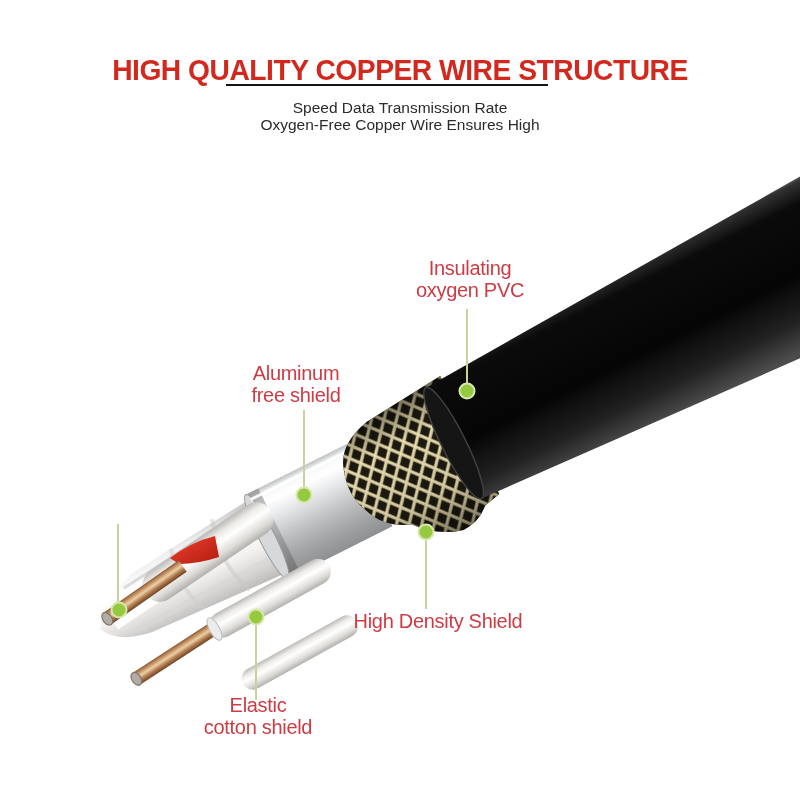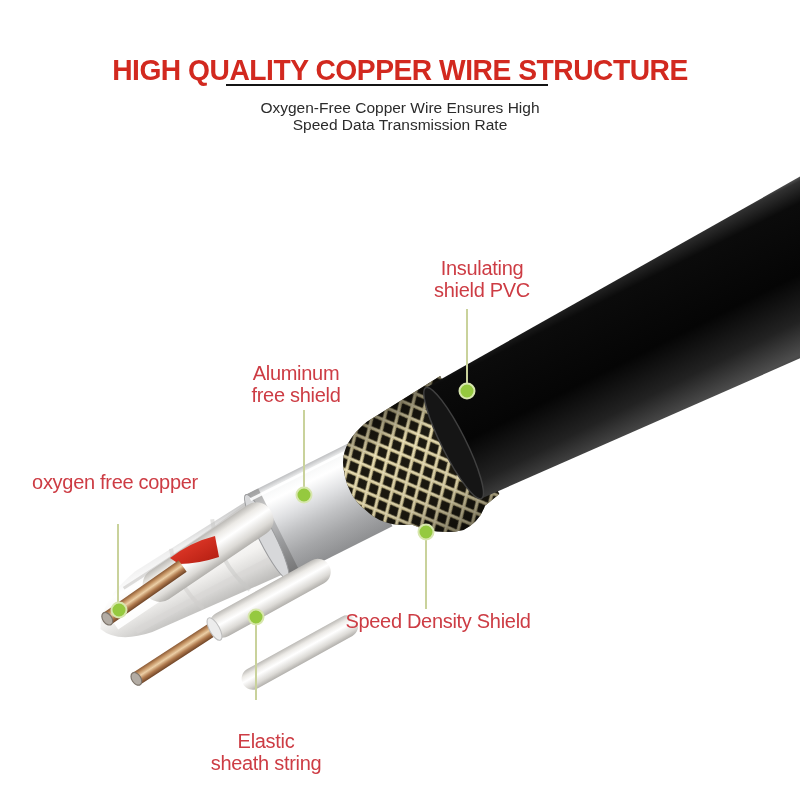--- a/index.html
+++ b/index.html
@@ -15,35 +15,35 @@
   }
   .underline{left:226px;top:84px;width:322px;height:2px;background:#141414;}
   .subtitle{
     left:14px;top:99px;width:772px;text-align:center;
     color:#2b2b2b;font-size:15.5px;line-height:17px;
   }
   .callout{
     color:#cd3c44;font-size:20px;line-height:21.5px;text-align:center;
     white-space:nowrap;letter-spacing:-0.3px;transform:translateX(-50%);
   }
-  .co-pvc{left:470px;top:258px;margin-left:12px;}
+  .co-pvc{left:470px;top:258px;}
   .co-foil{left:296px;top:363px;}
   .co-ofc{left:115px;top:472px;}
   .co-mesh{left:438px;top:611px;}
-  .co-cotton{left:258px;top:731px;margin-left:8px;}
+  .co-cotton{left:258px;top:695px;}
   svg{position:absolute;left:0;top:0;}
 </style>
 </head>
 <body>
 
 <h1 class="abs title">HIGH QUALITY COPPER WIRE STRUCTURE</h1>
 <div class="abs underline"></div>
 <div class="abs subtitle">
+  <div>Speed Data Transmission Rate</div>
   <div>Oxygen-Free Copper Wire Ensures High</div>
-  <div>Speed Data Transmission Rate</div>
 </div>
 
 <svg width="800" height="800" viewBox="0 0 800 800">
   <defs>
     <linearGradient id="pvcGrad" x1="0" y1="0" x2="0" y2="1">
       <stop offset="0" stop-color="#787878"></stop>
       <stop offset="0.05" stop-color="#303030"></stop>
       <stop offset="0.16" stop-color="#0b0b0b"></stop>
       <stop offset="0.52" stop-color="#050505"></stop>
       <stop offset="0.76" stop-color="#222222"></stop>
@@ -164,28 +164,27 @@
     <circle cx="467" cy="391" r="7.5"></circle>
     <circle cx="304" cy="495" r="7.5"></circle>
     <circle cx="426" cy="532" r="7.5"></circle>
     <circle cx="119" cy="610" r="7.5"></circle>
     <circle cx="256" cy="617" r="7.5"></circle>
   </g>
 </svg>
 
 <div class="abs callout co-pvc">
   <div>Insulating</div>
-  <div>shield PVC</div>
+  <div>oxygen PVC</div>
 </div>
 <div class="abs callout co-foil">
   <div>Aluminum</div>
   <div>free shield</div>
 </div>
 <div class="abs callout co-ofc">
-  <div>oxygen free copper</div>
 </div>
 <div class="abs callout co-mesh">
-  <div>Speed Density Shield</div>
+  <div>High Density Shield</div>
 </div>
 <div class="abs callout co-cotton">
   <div>Elastic</div>
-  <div>sheath string</div>
+  <div>cotton shield</div>
 </div>
 
 </body></html>

